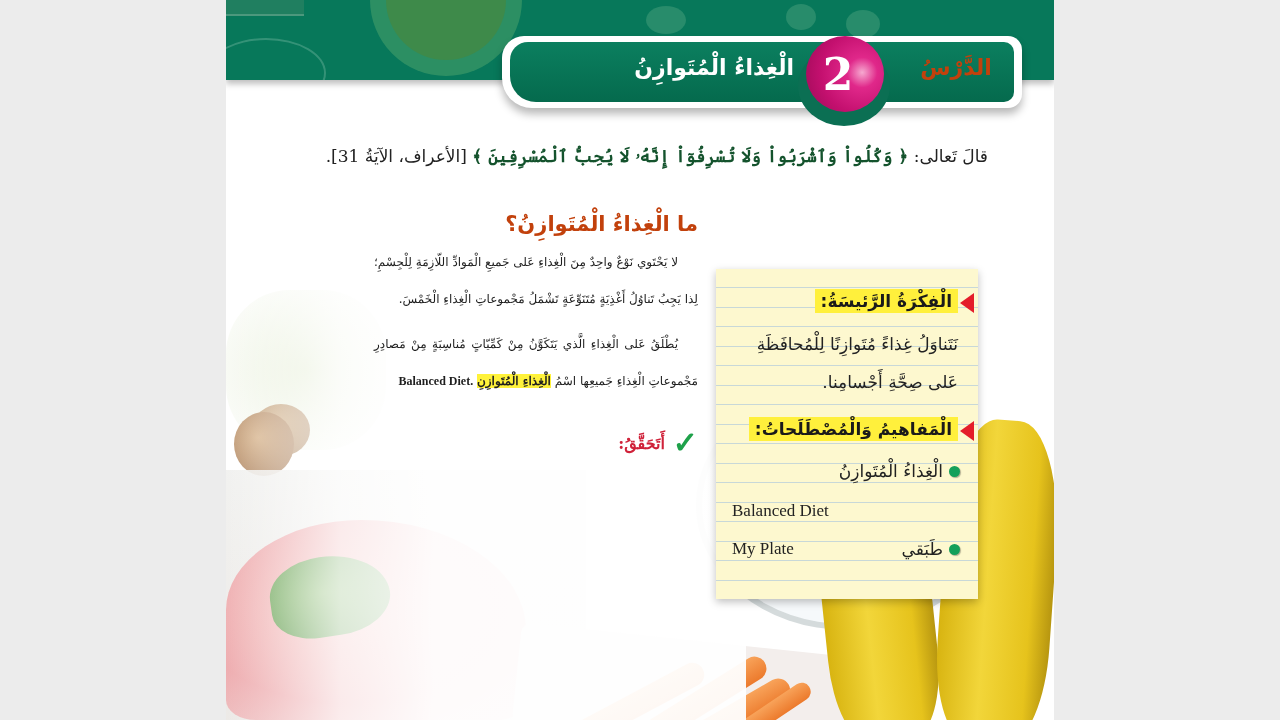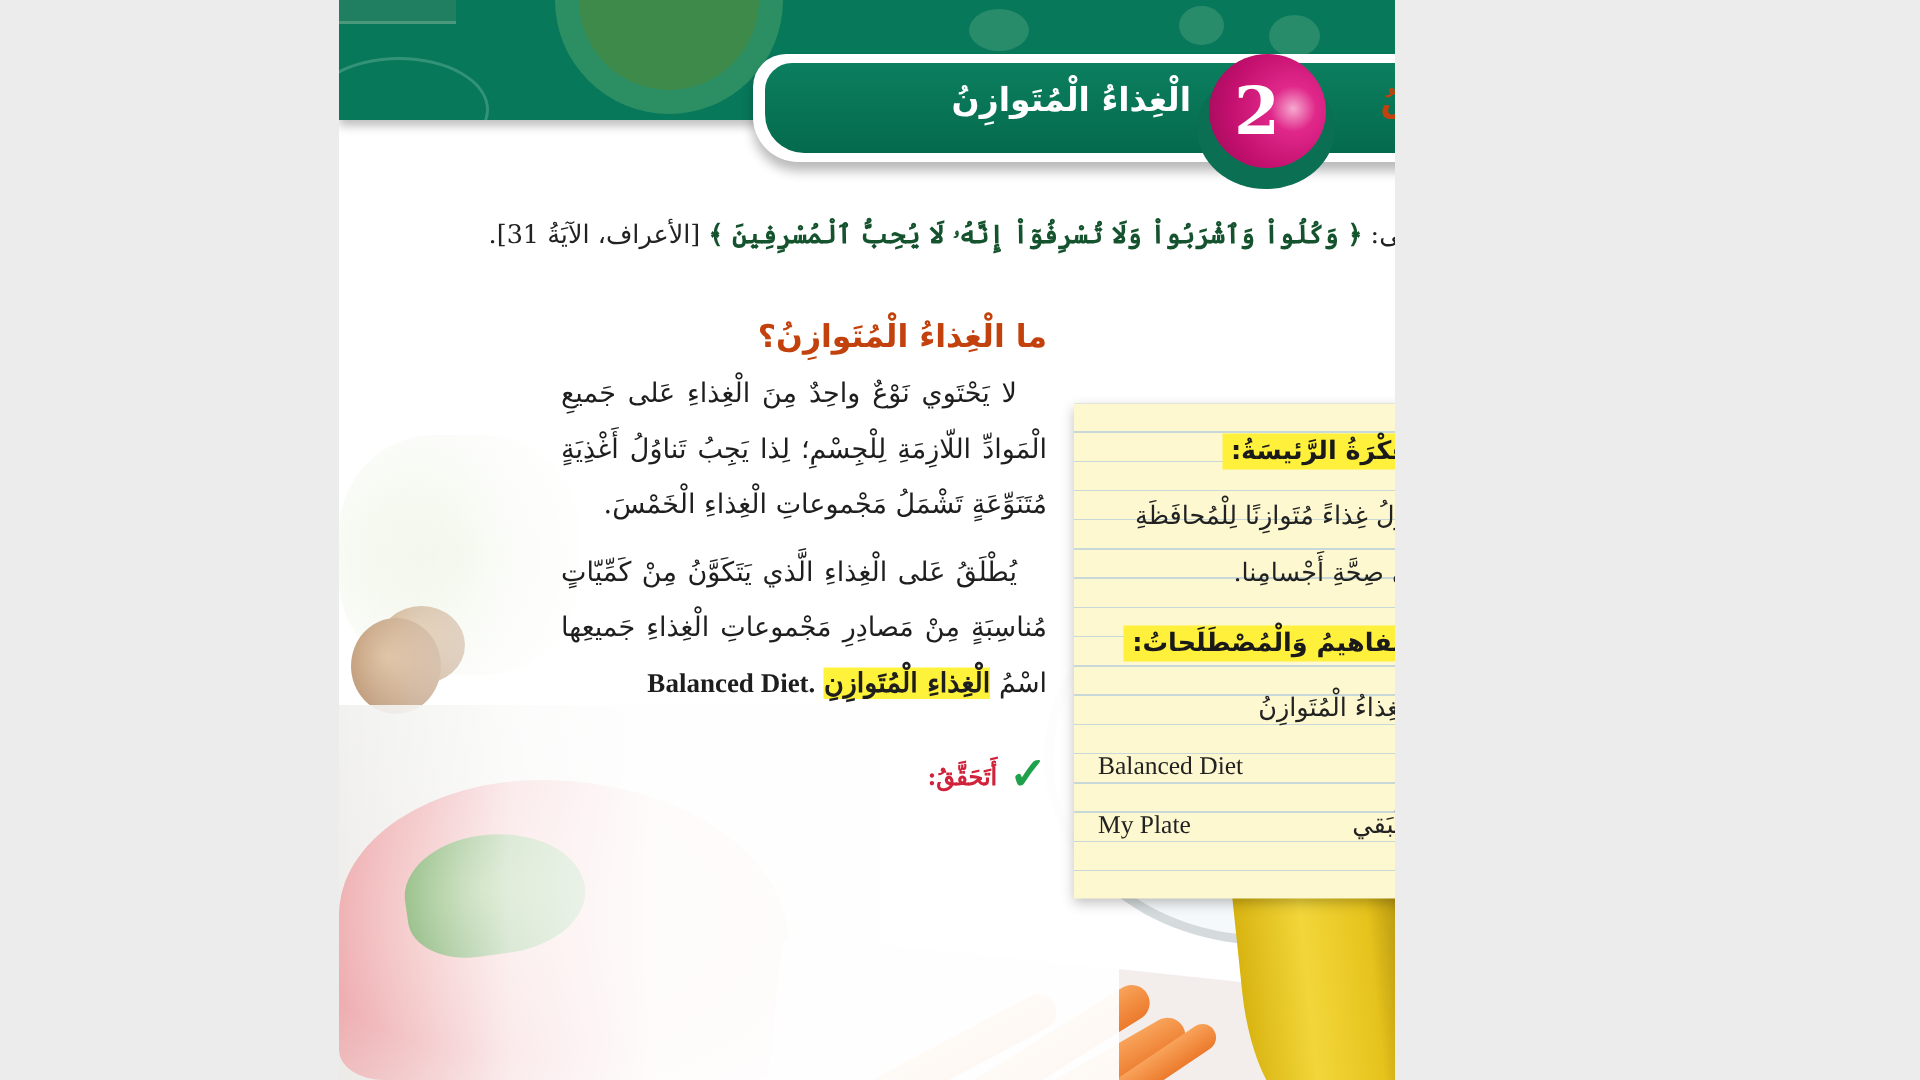--- a/index.html
+++ b/index.html
@@ -1,20 +1,20 @@
 <!DOCTYPE html>
 <html><head>
 <meta charset="utf-8">
 <style>
   * { box-sizing: border-box; margin: 0; padding: 0; }
   html, body { width: 1280px; height: 720px; overflow: hidden; background: #ececec; }
   body { position: relative; font-family: "DejaVu Serif", serif; }
 
   .page {
-    position: absolute; left: 226px; top: 0; width: 704px; height: 720px;
+    position: absolute; left: 226px; top: 0; width: 828px; height: 720px;
     background: #ffffff; overflow: hidden;
   }
 
   
   .header-band {
     position: absolute; left: 0; top: 0; width: 828px; height: 80px;
     background: #07785a;
     box-shadow: 0 4px 6px rgba(0,0,0,0.25);
     overflow: hidden;
   }
@@ -79,21 +79,21 @@
 
   
   .main-col {
     position: absolute; left: 100px; top: 212px; width: 372px;
     direction: rtl; text-align: justify; color: #1e1e1e;
   }
   .section-q {
     font-family: "DejaVu Sans", sans-serif; font-weight: bold; font-size: 21px; color: #c2410c;
     text-align: right; margin-bottom: 8px; padding-right: 0;
   }
-  .para { font-size: 18px; line-height: 37px; margin-bottom: 8px; margin-left: 48px; }
+  .para { font-size: 12px; line-height: 37px; margin-bottom: 8px; margin-left: 48px; }
   .para .indent { display: inline-block; width: 20px; }
   .hl { background: #fff23a; font-weight: bold; }
   .en { direction: ltr; unicode-bidi: embed; font-family: "Liberation Serif", serif; font-weight: bold; }
   .check-row {
     margin-top: 28px; font-size: 18px; display: flex; align-items: center; gap: 8px;
     direction: rtl; text-align: right;
   }
   .check-icon { color: #1ea14a; font-size: 30px; font-weight: bold; line-height: 1; }
   .check-word { color: #d0223a; font-weight: bold; font-size: 16px; }
 

